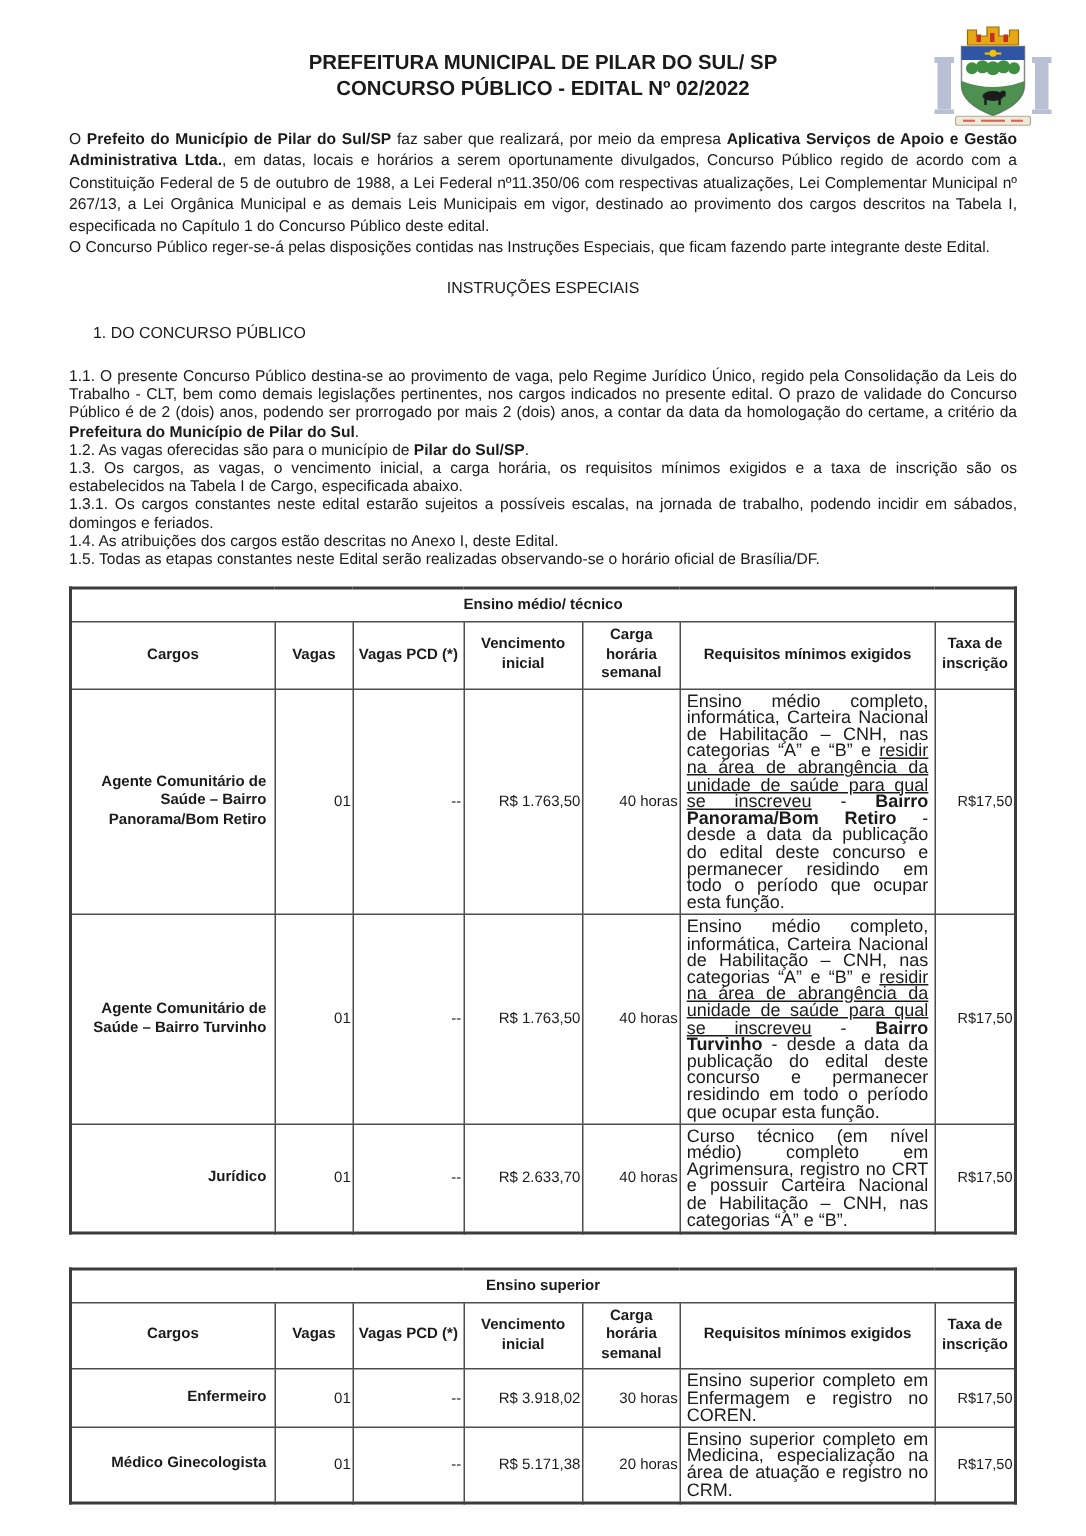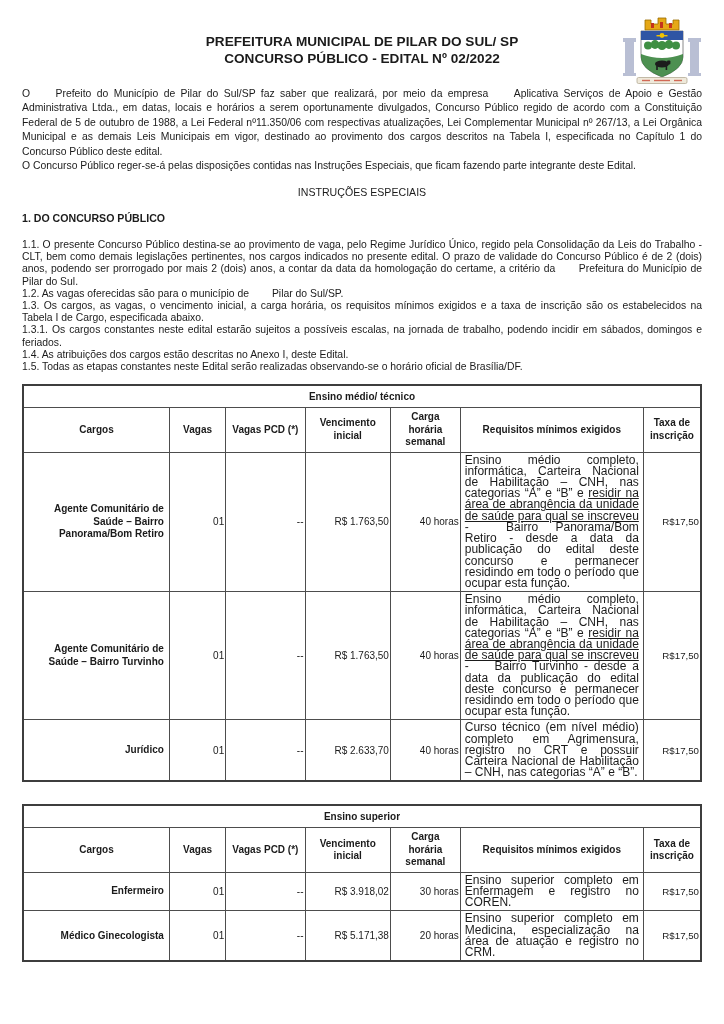--- a/index.html
+++ b/index.html
@@ -1,37 +1,37 @@
 <!DOCTYPE html>
 <html lang="pt-BR"><head>
 <meta charset="utf-8">
 <style>
   html,body{margin:0;padding:0;background:#fff;}
   body{width:724px;height:1024px;overflow:hidden;font-family:"Liberation Sans",sans-serif;color:#1b1b1b;}
-  .page{position:relative;width:724px;height:753px;box-sizing:border-box;padding:34px 22px 0;}
+  .page{position:relative;width:724px;height:753px;box-sizing:border-box;padding:34px 46px 0;}
   .crest{position:absolute;top:14px;right:20px;width:84px;height:74px;}
   h1{margin:0;text-align:center;font-size:13.6px;line-height:16.5px;font-weight:700;}
   .intro{margin-top:20px;}
   .para{margin:0;font-size:10.4px;line-height:14.4px;text-align:justify;}
   .h-center{margin:12px;text-align:center;font-size:10.6px;line-height:14px;font-weight:400;}
-  .h-left{margin:0;font-size:10.6px;line-height:14.5px;font-weight:700;}
+  .h-left{margin:16px;font-size:10.6px;line-height:14.5px;font-weight:400;}
   .clause{margin:0;font-size:10.4px;line-height:12.2px;text-align:justify;}
   .clause-first{margin-top:13px;}
   .tabela-h{margin-top:12px;line-height:13px;}
   .tables{margin-top:11px;}
   table.doc-table{width:100%;border-collapse:collapse;table-layout:fixed;margin:0 0 22px 0;border:2px solid #3d3d3d;}
   .doc-table td,.doc-table th{border:1px solid #4d4d4d;box-sizing:border-box;overflow:hidden;}
   .group-h{font-weight:700;text-align:center;font-size:10.4px;padding:5px 4px;margin-left:48px;}
   .doc-table th{font-size:10px;font-weight:700;text-align:center;padding:3px 2px;line-height:12.5px;vertical-align:middle;}
   .doc-table td{font-size:10px;vertical-align:middle;}
   td.cargo{font-weight:700;text-align:right;padding:3px 5px;line-height:12.5px;}
   td.vagas,td.pcd,td.venc,td.carga,td.taxa{text-align:right;padding:2px 1px;}
   td.taxa{font-size:9.7px;}
   td.req{text-align:justify;padding:2px 4px;line-height:11.2px;font-size:12px;vertical-align:top;}
-  .b{font-weight:400;margin-left:20px;}
+  .b{font-weight:700;}
   .u{text-decoration:underline;}
 </style>
 </head>
 <body>
 
 <div class="page">
 
   <div class="crest">
     <svg viewBox="0 0 84 74" width="84" height="74" aria-hidden="true">
 

